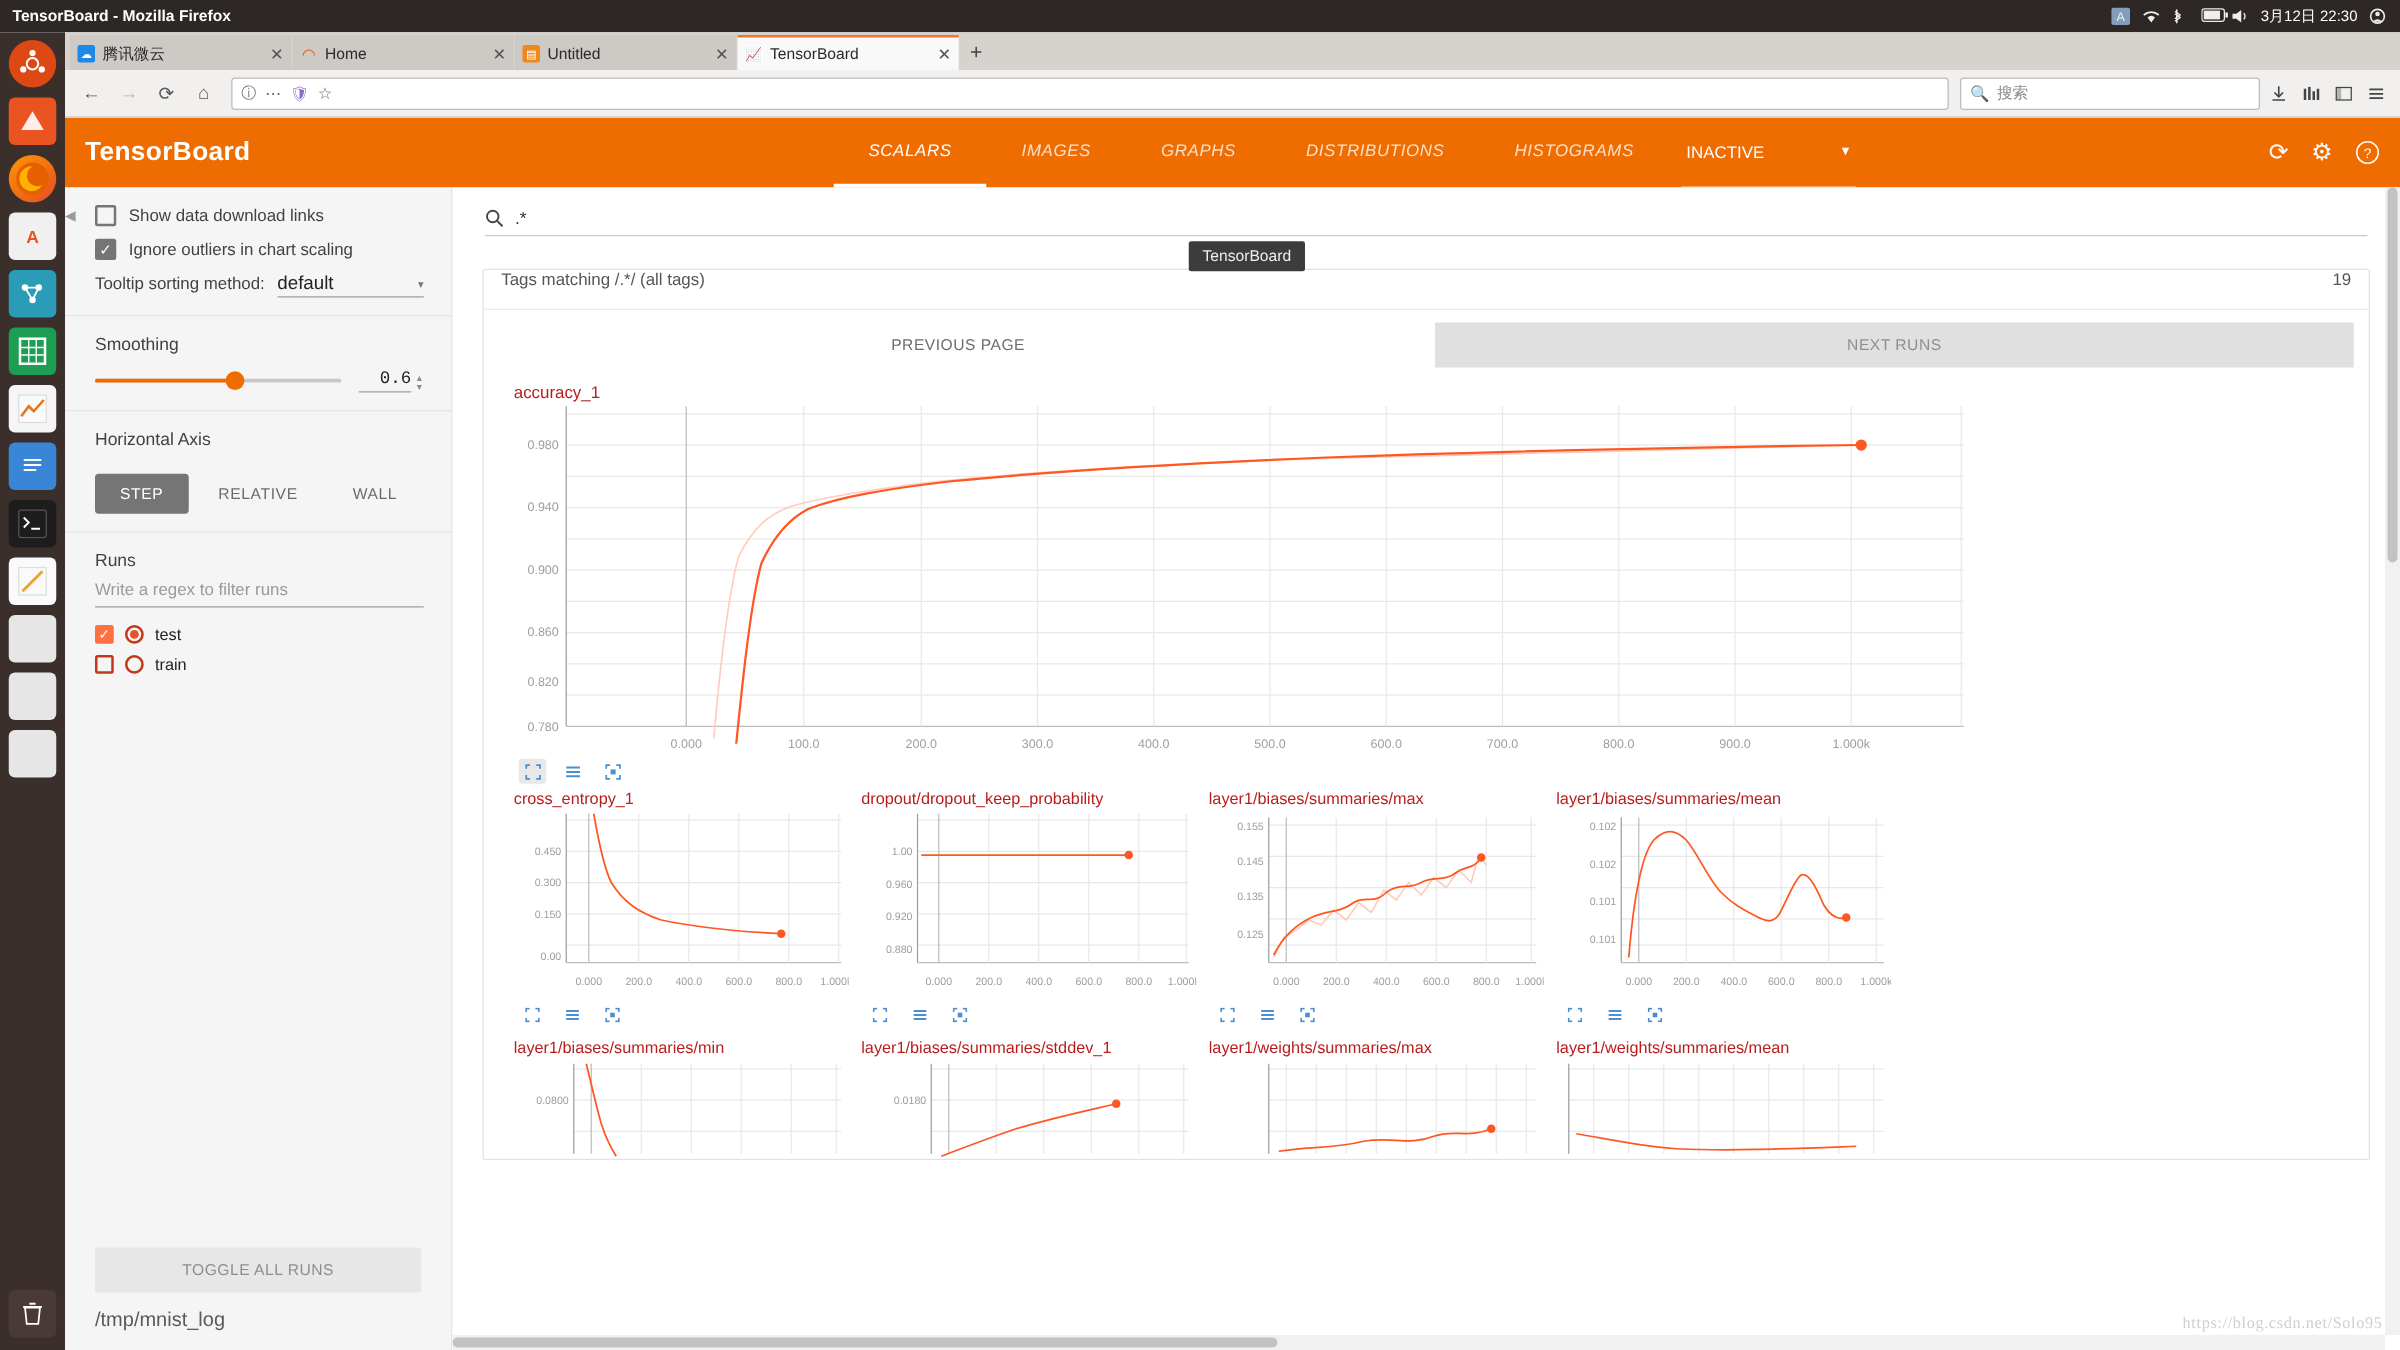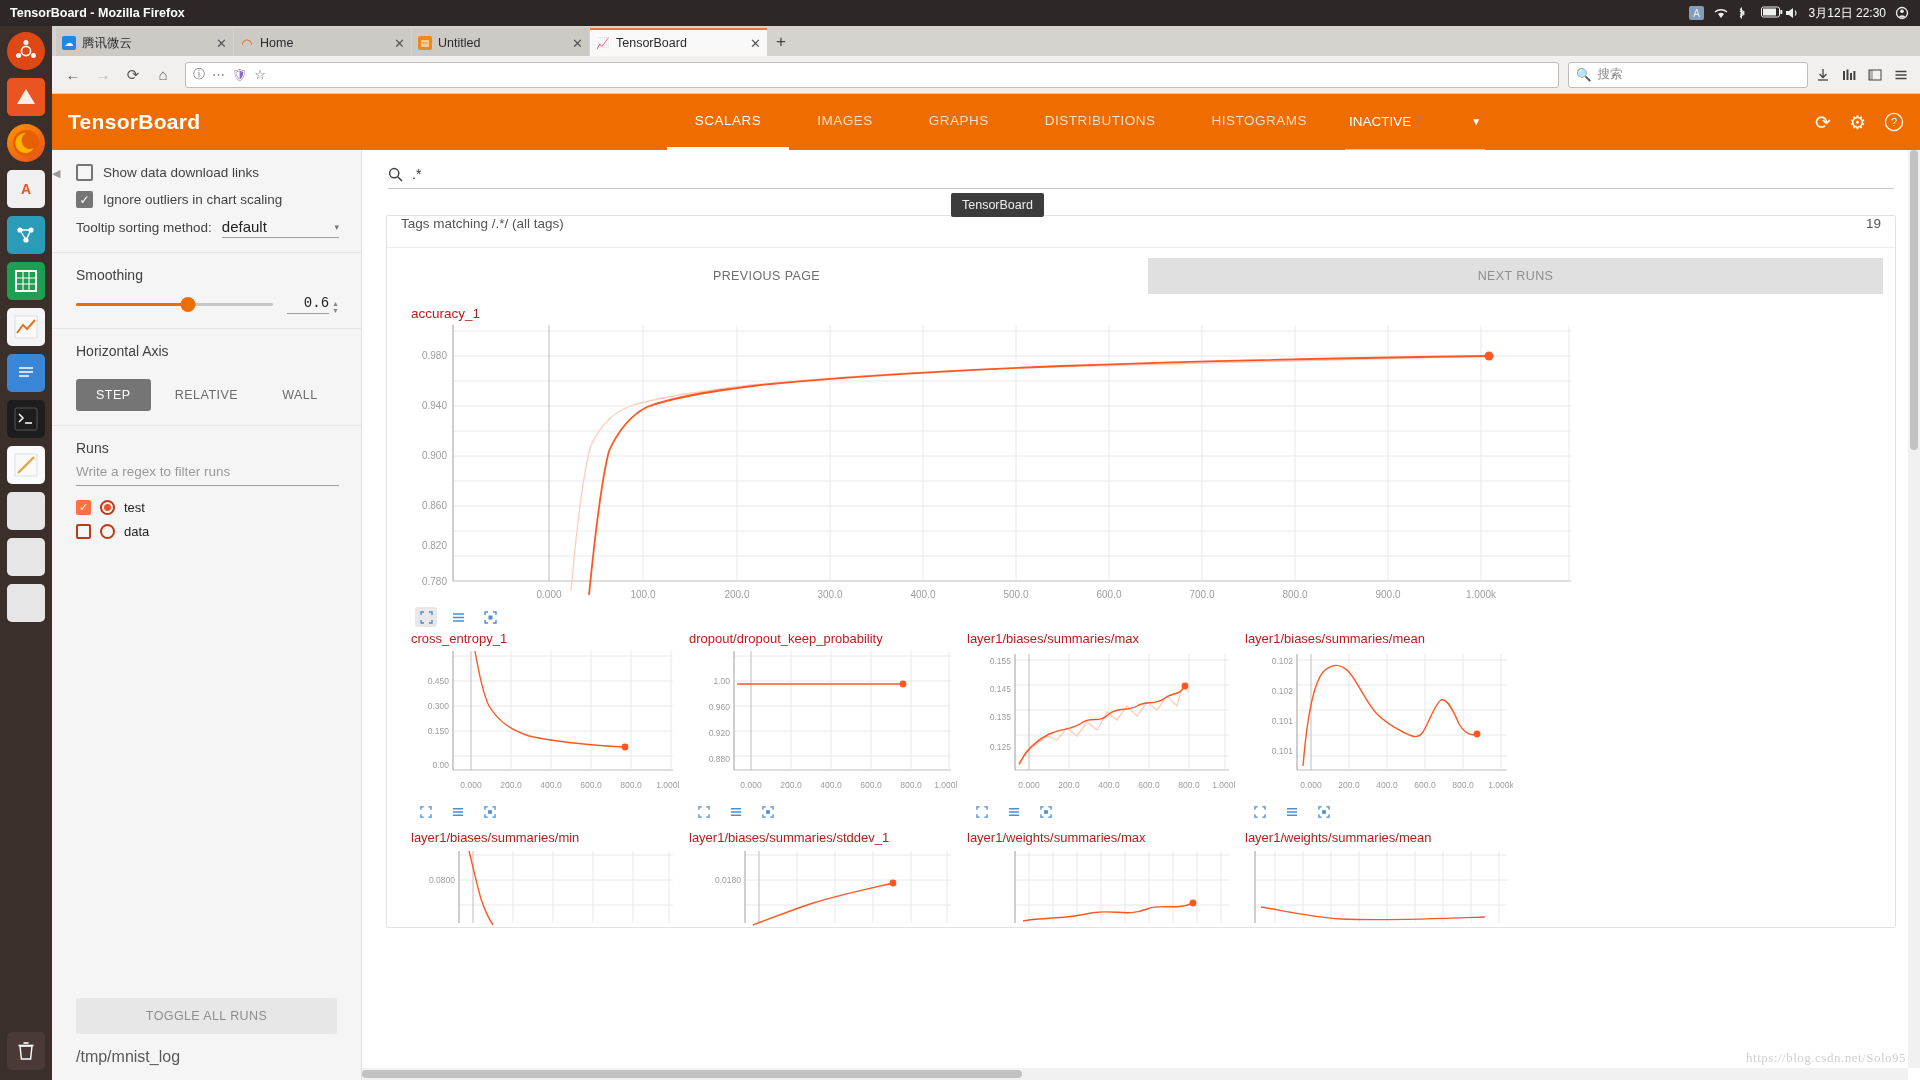--- a/index.html
+++ b/index.html
@@ -77,21 +77,21 @@
              font-size:14px;color:#5a5a5a;}
 
   
   #tb { position:absolute; left:0; right:0; top:68px; bottom:0; background:#fff; overflow:hidden;}
   #tb-header { height:56px; background:#ef6c00; display:flex; align-items:center;
                color:#fff; padding:0 16px; }
   #tb-logo { font-size:21px; font-weight:bold; letter-spacing:.3px; width:300px;}
   #tb-tabs { flex:1; display:flex; align-items:center; justify-content:center; height:56px; gap:0; }
   .tbtab { height:56px; padding:0 28px; display:flex; align-items:center; justify-content:center;
            font-size:13.5px; color:rgba(255,255,255,.78); letter-spacing:.5px;
-           border-bottom:3px solid transparent; }
+           border-bottom:3px solid transparent;font-style:italic; }
   .tbtab.active{ color:#fff; border-bottom-color:#fff; }
   #tb-inactive { display:flex; align-items:center; gap:60px; height:56px;
                  border-bottom:1px solid rgba(255,255,255,.55); padding:0 4px;
                  font-size:13.5px; color:#fff; margin-left:10px;}
   #tb-right { display:flex; align-items:center; gap:18px; width:120px; justify-content:flex-end;}
   .tb-ricon{ font-size:19px; color:#fff; opacity:.95;}
 
   #tb-body { position:absolute; top:56px; left:0; right:0; bottom:0; display:flex; }
 
   
@@ -455,21 +455,21 @@
           <div class="runrow">
             <span class="rcb on">✓</span>
             <span class="rrad">
                 <span class="dot"></span>
               </span>
             <span>test</span>
           </div>
           <div class="runrow">
             <span class="rcb"></span>
             <span class="rrad"></span>
-            <span>data</span>
+            <span>train</span>
           </div>
         </div>
 
         <div id="side-foot">
           <div id="toggleruns">TOGGLE ALL RUNS</div>
           <div id="logdir">/tmp/mnist_log</div>
         </div>
       </div>
 
       <div id="main">

